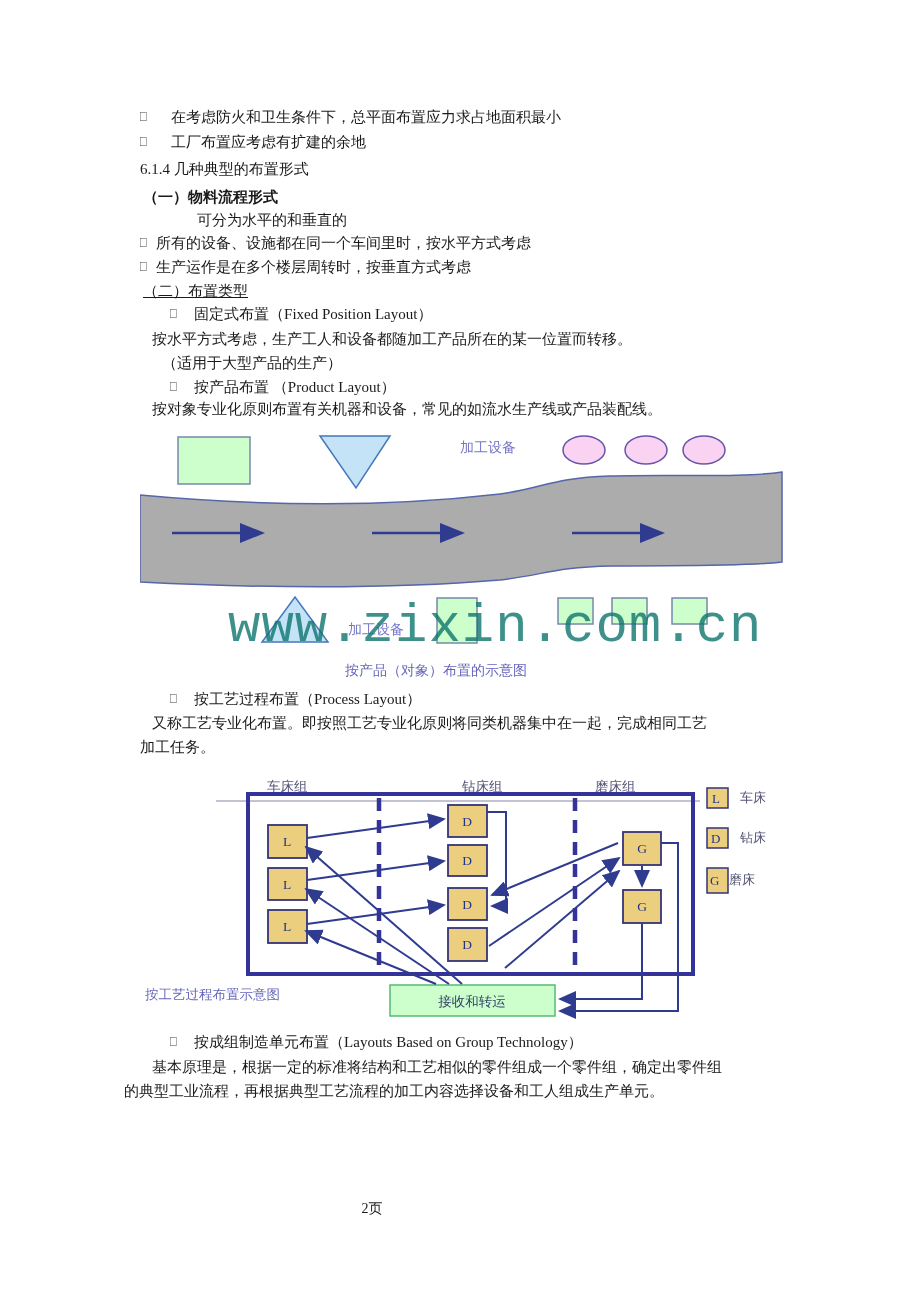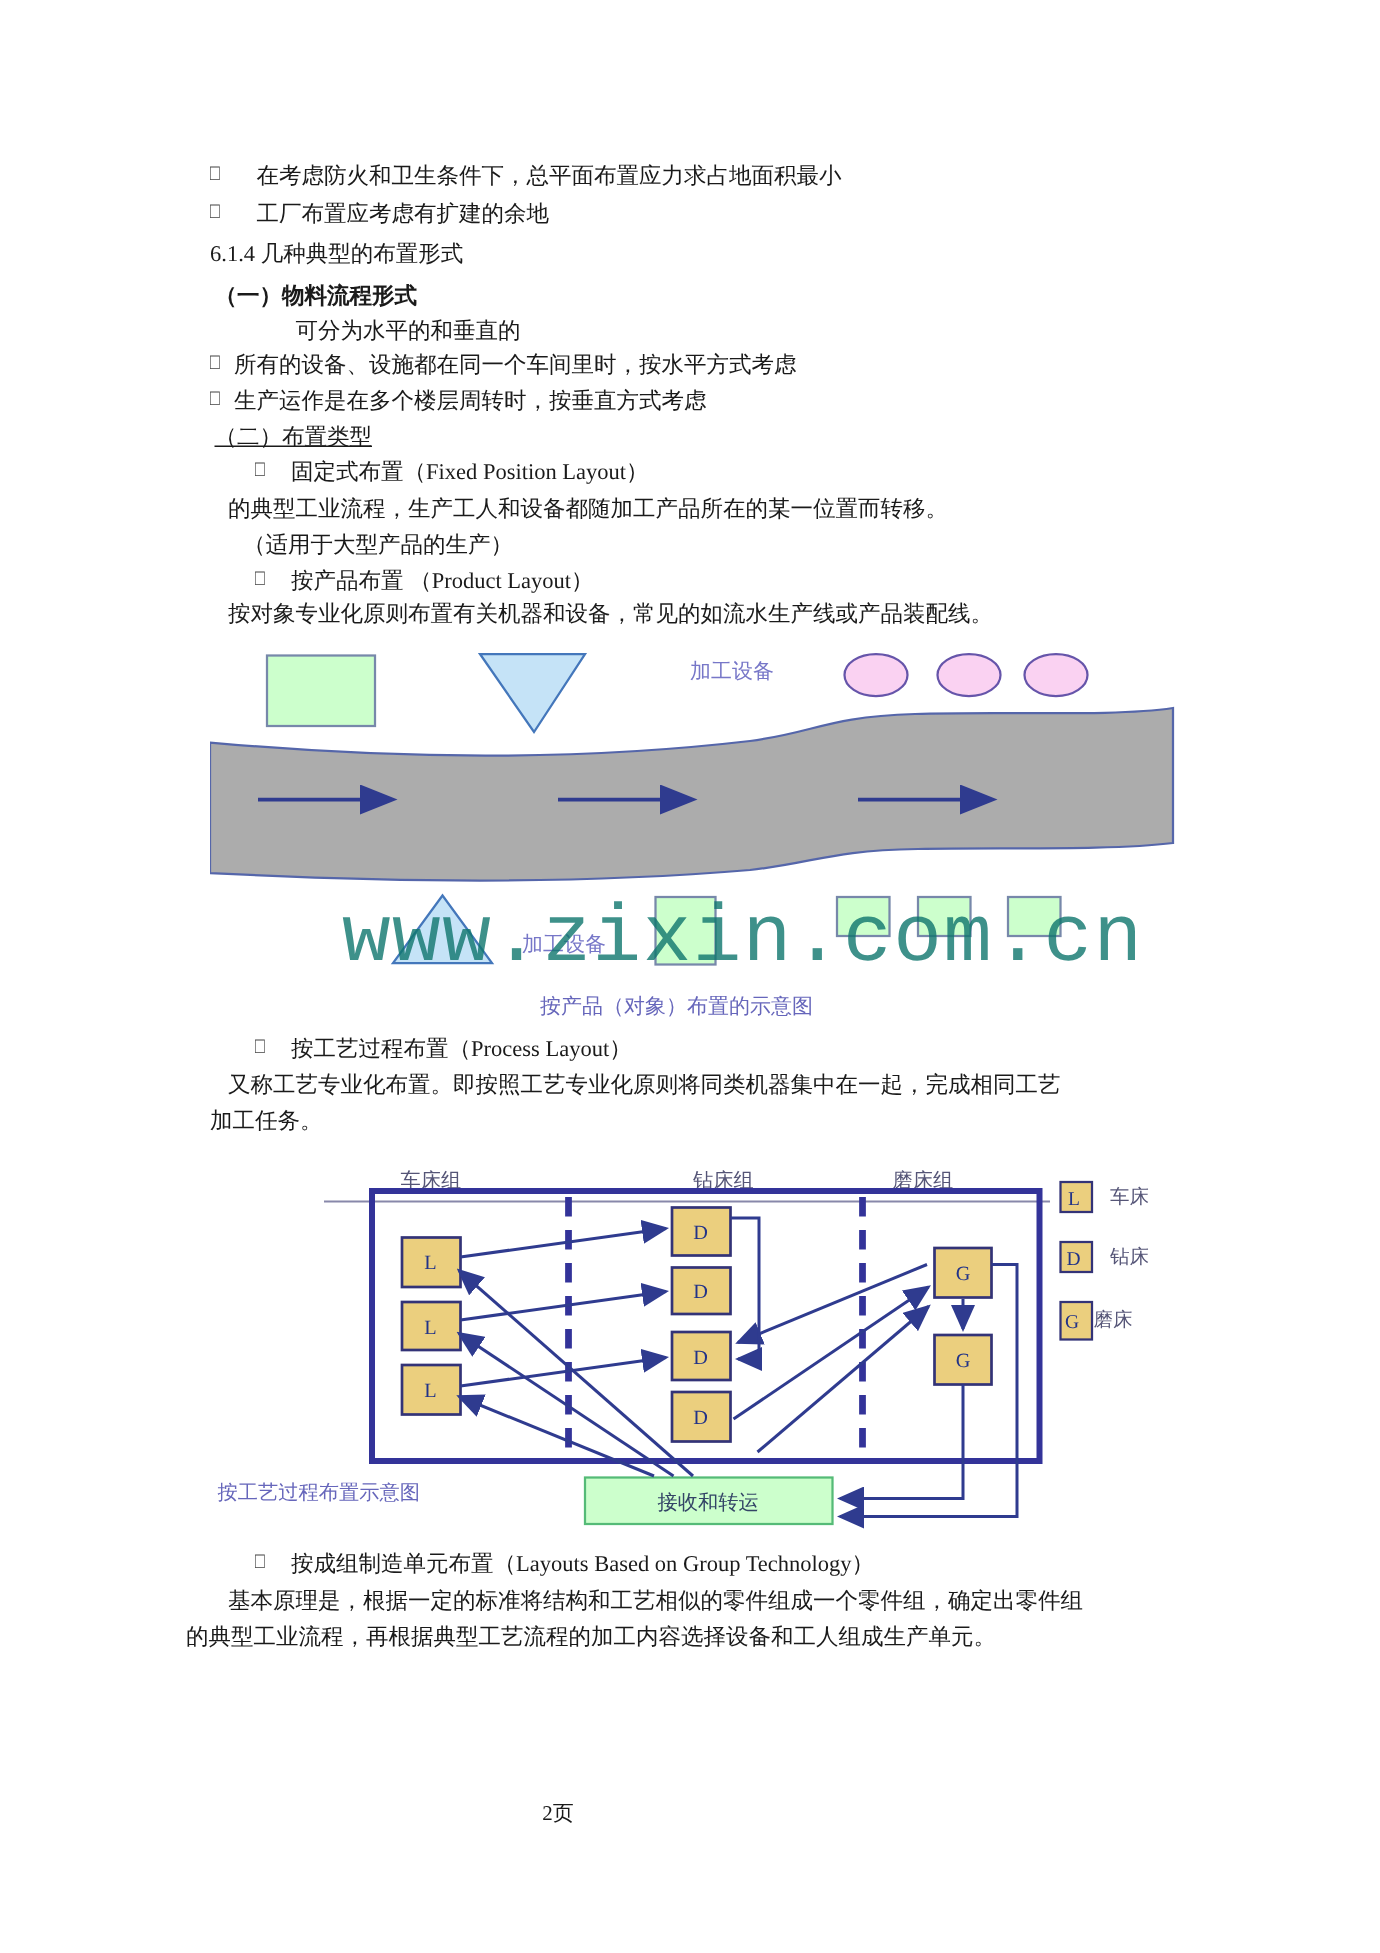--- a/index.html
+++ b/index.html
@@ -43,21 +43,21 @@
     <span class="bmark">□</span>
     <span>生产运作是在多个楼层周转时，按垂直方式考虑</span>
   </div>
 
   <div class="abs" style="left:143px;top:282px;text-decoration:underline;">（二）布置类型</div>
 
   <div class="abs brow" style="left:170px;top:305px;gap:15px;">
     <span class="bmark">□</span>
     <span>固定式布置（Fixed Position Layout）</span>
   </div>
-  <div class="abs" style="left:152px;top:330px;">的典型工业流程，生产工人和设备都随加工产品所在的某一位置而转移。</div>
+  <div class="abs" style="left:152px;top:330px;">按水平方式考虑，生产工人和设备都随加工产品所在的某一位置而转移。</div>
   <div class="abs" style="left:162px;top:354px;">（适用于大型产品的生产）</div>
 
   <div class="abs brow" style="left:170px;top:378px;gap:15px;">
     <span class="bmark">□</span>
     <span>按产品布置 （Product Layout）</span>
   </div>
   <div class="abs" style="left:152px;top:400px;">按对象专业化原则布置有关机器和设备，常见的如流水生产线或产品装配线。</div>
 
   <svg style="left:140px;top:425px;z-index:1;" width="650" height="250" viewBox="140 425 650 250">
     <defs>
@@ -79,21 +79,21 @@
     <polygon points="262,642 328,642 295,597" fill="#C5E3F7" stroke="#4477BB" stroke-width="1.5"></polygon>
     <text x="348" y="634" font-size="14" fill="#7777C8">加工设备</text>
     <rect x="437" y="598" width="40" height="45" fill="#CCFFCC" stroke="#7788AA" stroke-width="1.5"></rect>
     <rect x="558" y="598" width="35" height="26" fill="#CCFFCC" stroke="#7788AA" stroke-width="1.5"></rect>
     <rect x="612" y="598" width="35" height="26" fill="#CCFFCC" stroke="#7788AA" stroke-width="1.5"></rect>
     <rect x="672" y="598" width="35" height="26" fill="#CCFFCC" stroke="#7788AA" stroke-width="1.5"></rect>
   </svg>
 
   <div class="abs wm" style="left:228px;top:596px;">www.zixin.com.cn</div>
 
-  <div class="abs blue-cap" style="left:360px;top:662px;z-index:6;">按产品（对象）布置的示意图</div>
+  <div class="abs blue-cap" style="left:345px;top:662px;z-index:6;">按产品（对象）布置的示意图</div>
 
   <div class="abs brow" style="left:170px;top:690px;gap:15px;">
     <span class="bmark">□</span>
     <span>按工艺过程布置（Process Layout）</span>
   </div>
   <div class="abs" style="left:152px;top:714px;">又称工艺专业化布置。即按照工艺专业化原则将同类机器集中在一起，完成相同工艺</div>
   <div class="abs" style="left:140px;top:738px;">加工任务。</div>
 
   <svg style="left:140px;top:772px;" width="655" height="252" viewBox="140 772 655 252">
     <defs>

